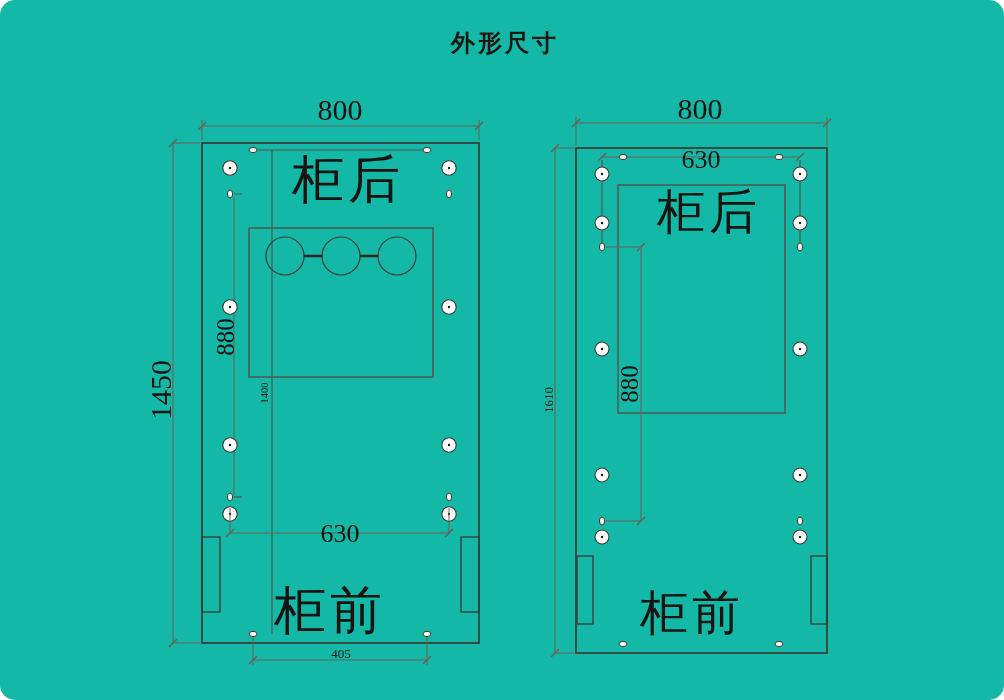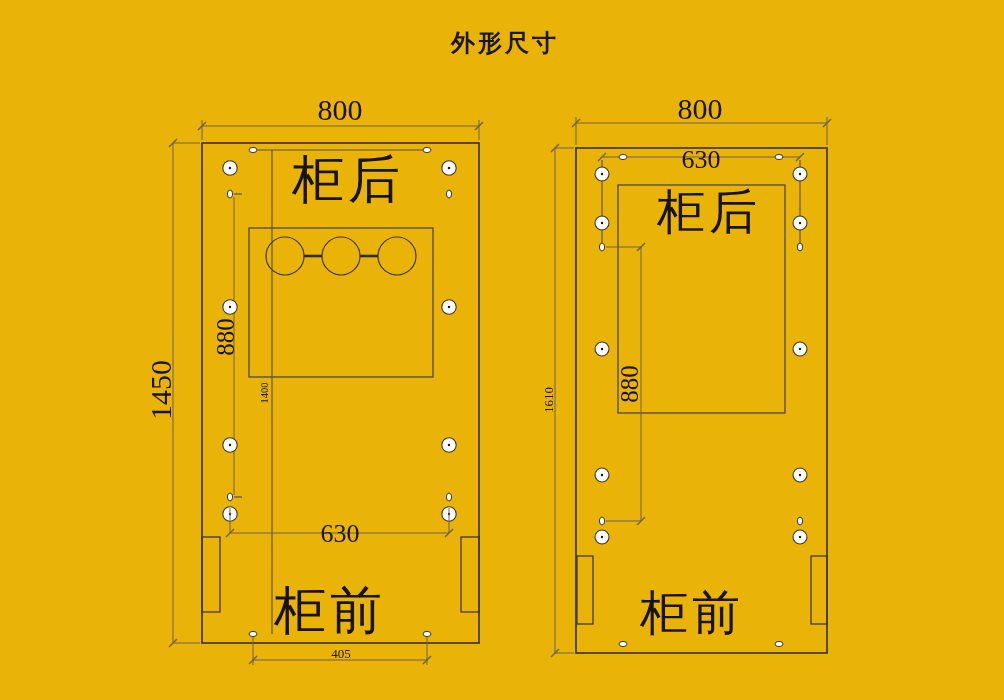--- a/index.html
+++ b/index.html
@@ -1,17 +1,17 @@
 <!DOCTYPE html>
 <html><head>
 <meta charset="utf-8">
 <style>
   html,body{margin:0;padding:0;background:#ffffff;}
-  #stage{position:relative;width:1004px;height:700px;background:#eab308;overflow:hidden;
-         font-family:"Liberation Serif", serif;}
+  #stage{position:relative;width:1004px;height:700px;background:#14b8a6;overflow:hidden;
+         font-family:"Liberation Serif", serif;border-radius:15px;}
   #linework{position:absolute;left:0;top:0;}
   .lbl{position:absolute;color:#161310;white-space:nowrap;line-height:1;
        transform:translate(-50%,-50%);}
   .lbl.rot{transform:translate(-50%,-50%) rotate(-90deg);}
   .title{font-size:24px;font-weight:bold;letter-spacing:3px;color:#1b1713;
          font-family:"Liberation Sans", sans-serif;}
   .cjk-big{font-size:52px;letter-spacing:4px;}
   .cjk-big2{font-size:48px;letter-spacing:4px;}
   .dim-xl{font-size:30px;}
   .dim-lg{font-size:26px;margin-top:13px;}

